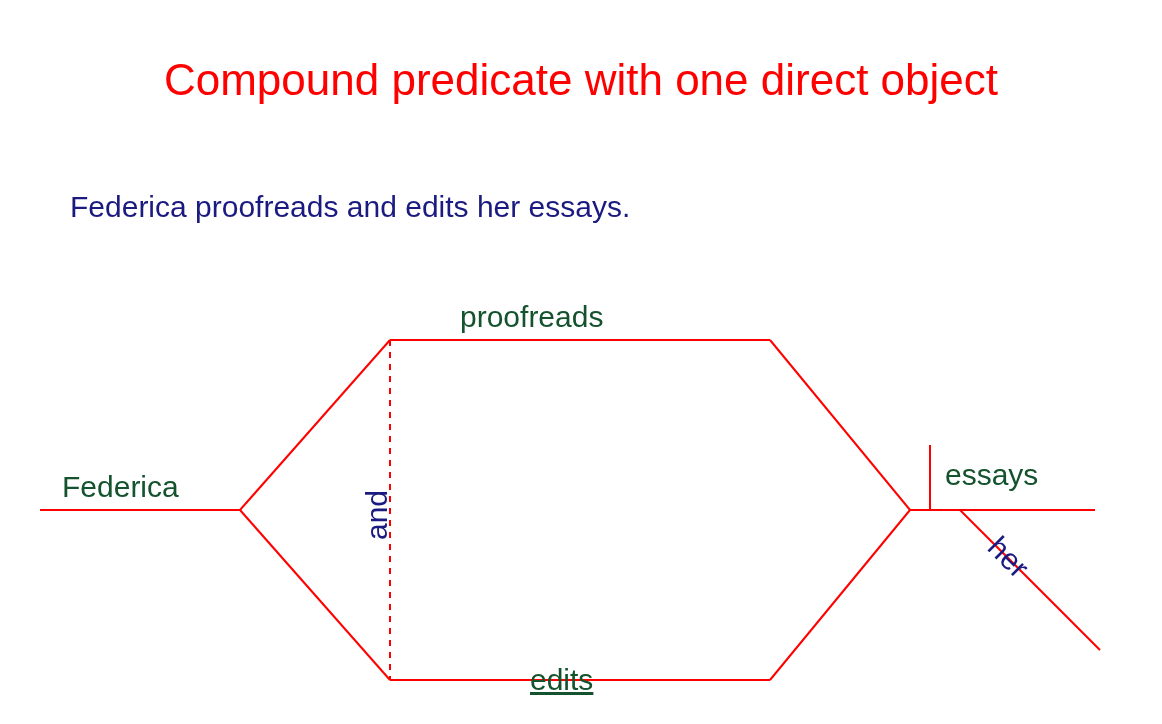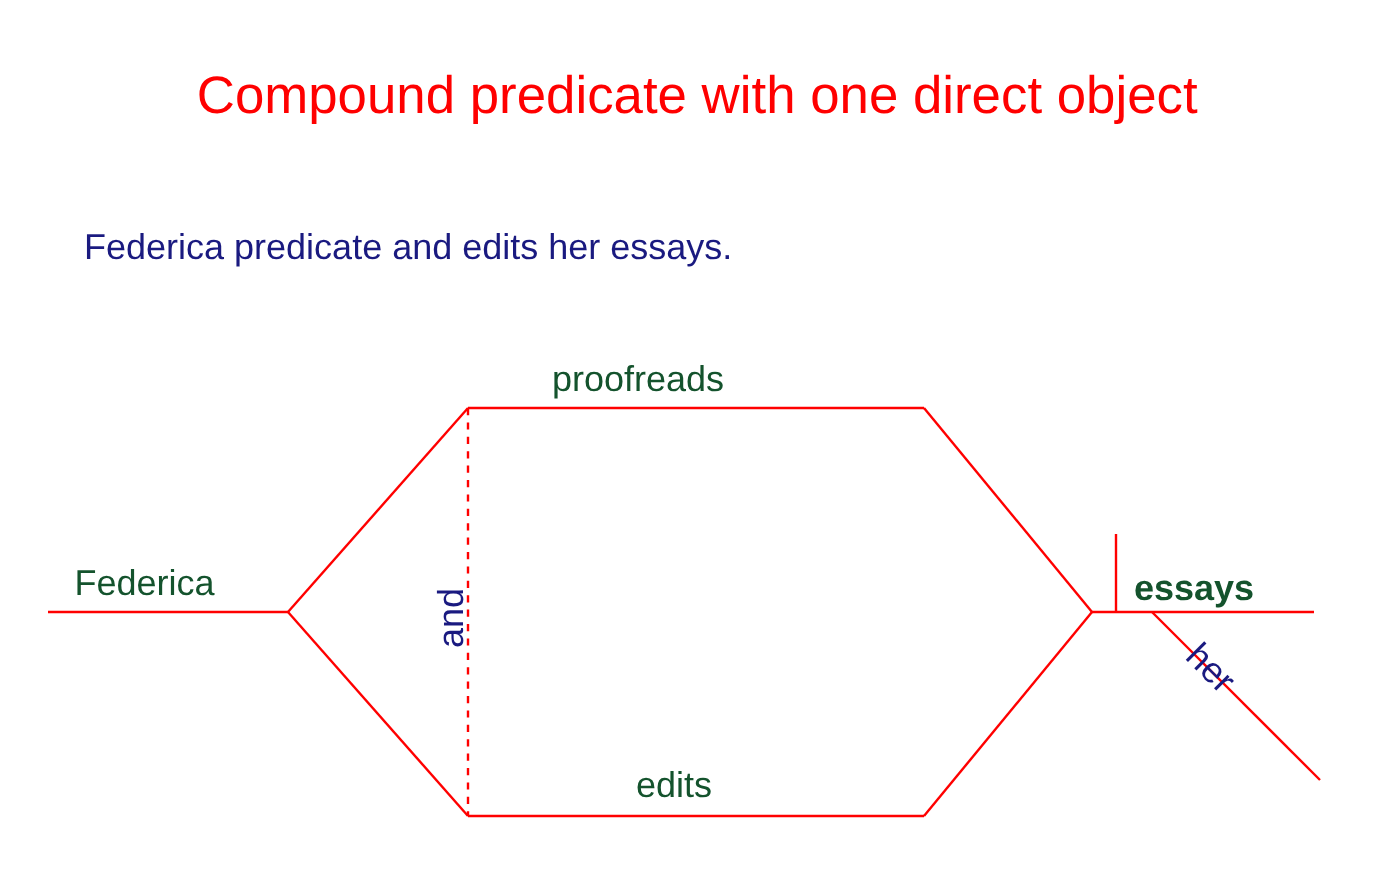--- a/index.html
+++ b/index.html
@@ -58,21 +58,21 @@
     transform: rotate(45deg);
     transform-origin: left top;
   }
 </style>
 </head>
 <body>
 
 <div class="stage">
 
   <div class="title">Compound predicate with one direct object</div>
-  <div class="sentence">Federica predicate and edits her essays.</div>
+  <div class="sentence">Federica proofreads and edits her essays.</div>
 
   <svg width="1162" height="724">
     <g stroke="#ff0000" stroke-width="2" fill="none">
 
       <line x1="40" y1="510" x2="240" y2="510"></line>
 
       <line x1="240" y1="510" x2="390" y2="340"></line>
 
       <line x1="240" y1="510" x2="390" y2="680"></line>
 
@@ -89,18 +89,18 @@
       <line x1="930" y1="510" x2="930" y2="445"></line>
 
       <line x1="960" y1="510" x2="1100" y2="650"></line>
 
       <line x1="390" y1="340" x2="390" y2="680" stroke-dasharray="6,6"></line>
     </g>
   </svg>
 
   <div class="word" style="left:62px; top:470px;">Federica</div>
   <div class="word" style="left:460px; top:300px;">proofreads</div>
-  <div class="word" style="left:530px; top:638px;">edits</div>
-  <div class="word" style="left:945px; top:474px;font-weight:bold;">essays</div>
+  <div class="word" style="left:530px; top:663px;text-decoration:underline;">edits</div>
+  <div class="word" style="left:945px; top:458px;">essays</div>
   <div class="conj" style="left:360px; top:540px;">and</div>
   <div class="mod" style="left:1005px; top:530px;">her</div>
 
 </div>
 
 </body></html>

